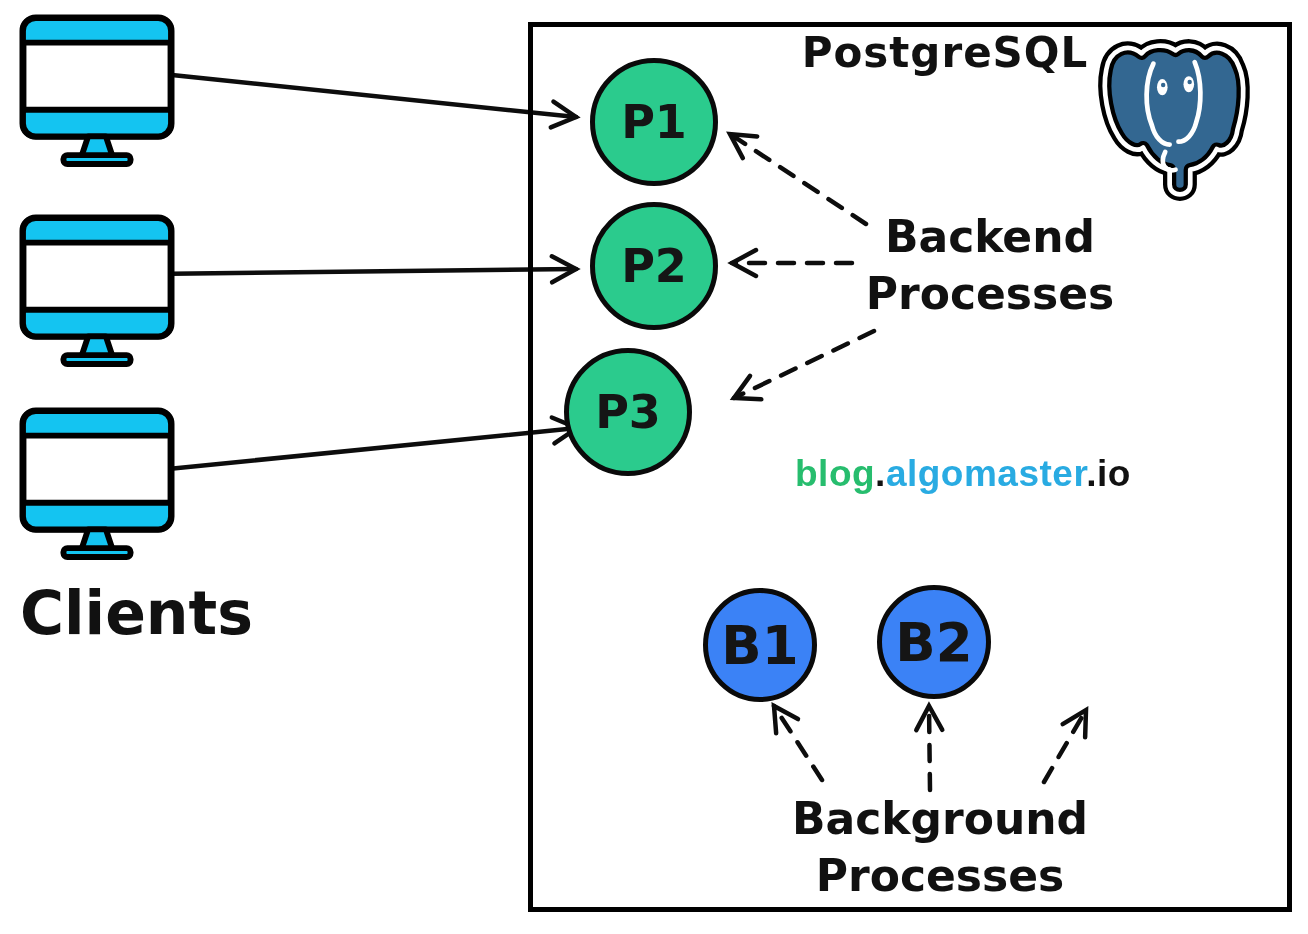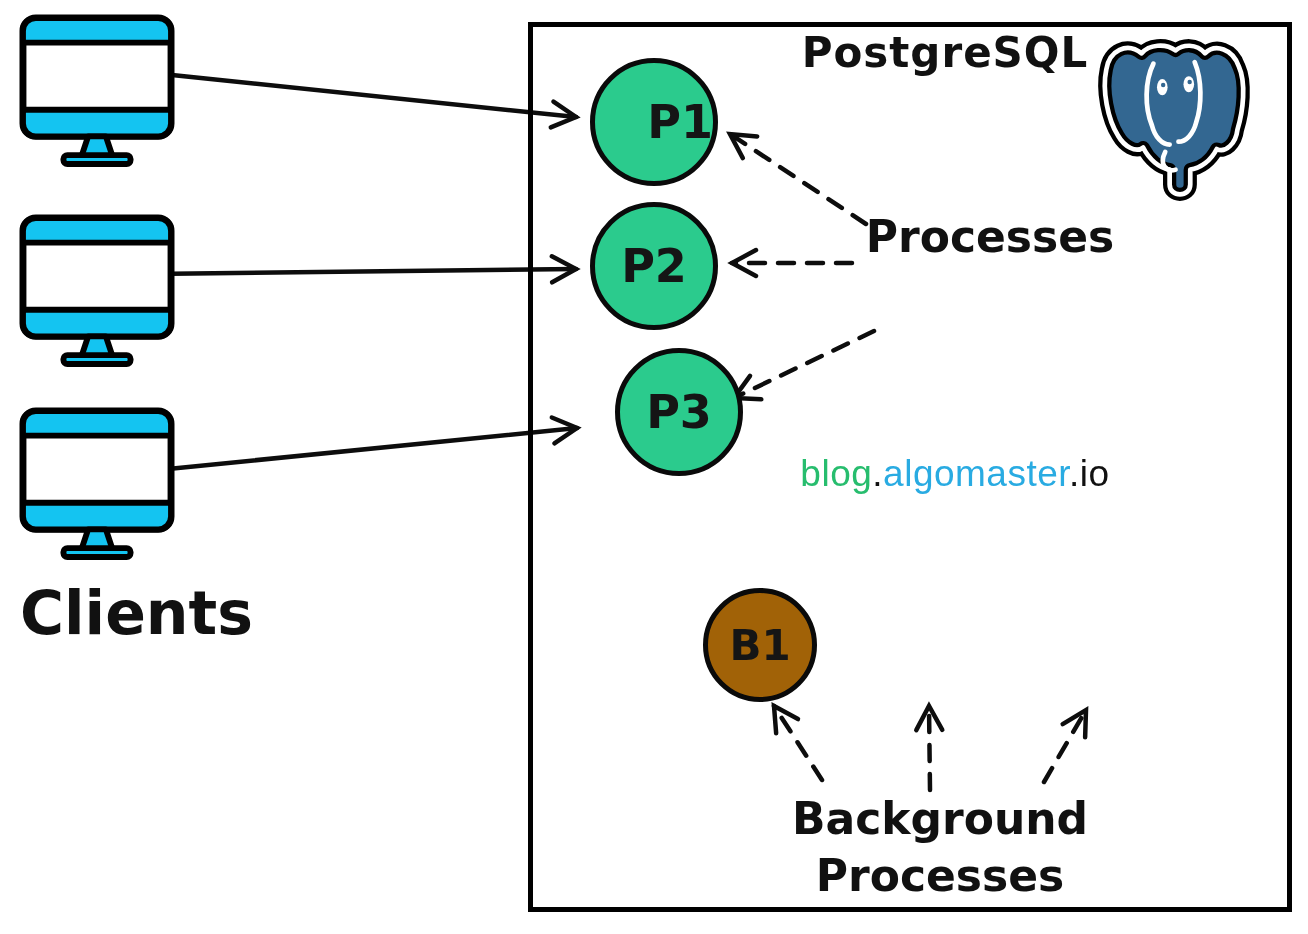--- a/index.html
+++ b/index.html
@@ -18,28 +18,28 @@
   .pg-title {
     left:795px; top:28px; width:300px; text-align:center;
     font-size:42px; font-weight:700; letter-spacing:1px;
   }
   .node {
     border-radius:50%; box-sizing:border-box; border:5px solid #0a0a0a;
     display:flex; align-items:center; justify-content:center;
     font-size:46px; font-weight:700; color:#151515;
   }
   .p-node { width:128px; height:128px; background:#2bcb8d; }
-  .b-node { width:114px; height:114px; background:#a16207; font-size:42px; }
+  .b-node { width:114px; height:114px; background:#3b82f6; font-size:53px; }
   .label-block { text-align:center; font-weight:700; font-size:44px; line-height:1.3; }
   .backend-label   { left:835px; top:208px; width:310px; }
   .background-label{ left:785px; top:790px; width:310px; }
   .clients-label   { left:20px; top:578px; font-size:60px; font-weight:700; }
   .watermark {
     left:795px; top:453px; width:320px; text-align:center;
-    font-size:37px; font-weight:400; font-family:"Liberation Sans", sans-serif;
+    font-size:37px; font-weight:700; font-family:"Liberation Sans", sans-serif;
     letter-spacing:0.5px;
   }
   .wm-blog { color:#27bd6e; }
   .wm-dot, .wm-tld { color:#111; }
   .wm-site { color:#29abe2; }
 </style>
 </head>
 <body>
 
 <div class="canvas">
@@ -101,40 +101,44 @@
   <svg class="abs" style="left:18px; top:406px;" width="158" height="154" viewBox="0 0 160 156">
     <rect x="5" y="5" width="150" height="120" rx="13" fill="#fff" stroke="#000" stroke-width="7"></rect>
     <path d="M5,30 L5,18 A13,13 0 0 1 18,5 L142,5 A13,13 0 0 1 155,18 L155,30 Z" fill="#14c4f1" stroke="#000" stroke-width="6"></path>
     <path d="M5,98 L155,98 L155,112 A13,13 0 0 1 142,125 L18,125 A13,13 0 0 1 5,112 Z" fill="#14c4f1" stroke="#000" stroke-width="6"></path>
     <path d="M71,125 L89,125 L96,146 L64,146 Z" fill="#14c4f1" stroke="#000" stroke-width="6" stroke-linejoin="round"></path>
     <rect x="46" y="144" width="68" height="9" rx="4" fill="#14c4f1" stroke="#000" stroke-width="6"></rect>
   </svg>
 
   <div class="abs clients-label">Clients</div>
 
-  <div class="abs node p-node" style="left:590px; top:58px;justify-content:flex-end;">
+  <div class="abs node p-node" style="left:590px; top:58px;">
     <span>P1</span>
   </div>
   <div class="abs node p-node" style="left:590px; top:202px;align-items:center;">
     <span>P2</span>
   </div>
-  <div class="abs node p-node" style="left:615px; top:348px;">
+  <div class="abs node p-node" style="left:564px; top:348px;">
     <span>P3</span>
   </div>
 
   <div class="abs label-block backend-label">
+    <div>Backend</div>
     <div>Processes</div>
   </div>
 
   <div class="abs watermark">
     <span class="wm-blog">blog</span><span class="wm-dot">.</span><span class="wm-site">algomaster</span><span class="wm-tld">.io</span>
   </div>
 
   <div class="abs node b-node" style="left:703px; top:588px;">
     <span>B1</span>
   </div>
+  <div class="abs node b-node" style="left:877px; top:585px;">
+    <span>B2</span>
+  </div>
 
   <div class="abs label-block background-label">
     <div>Background</div>
     <div>Processes</div>
   </div>
 
 </div>
 
 </body></html>

